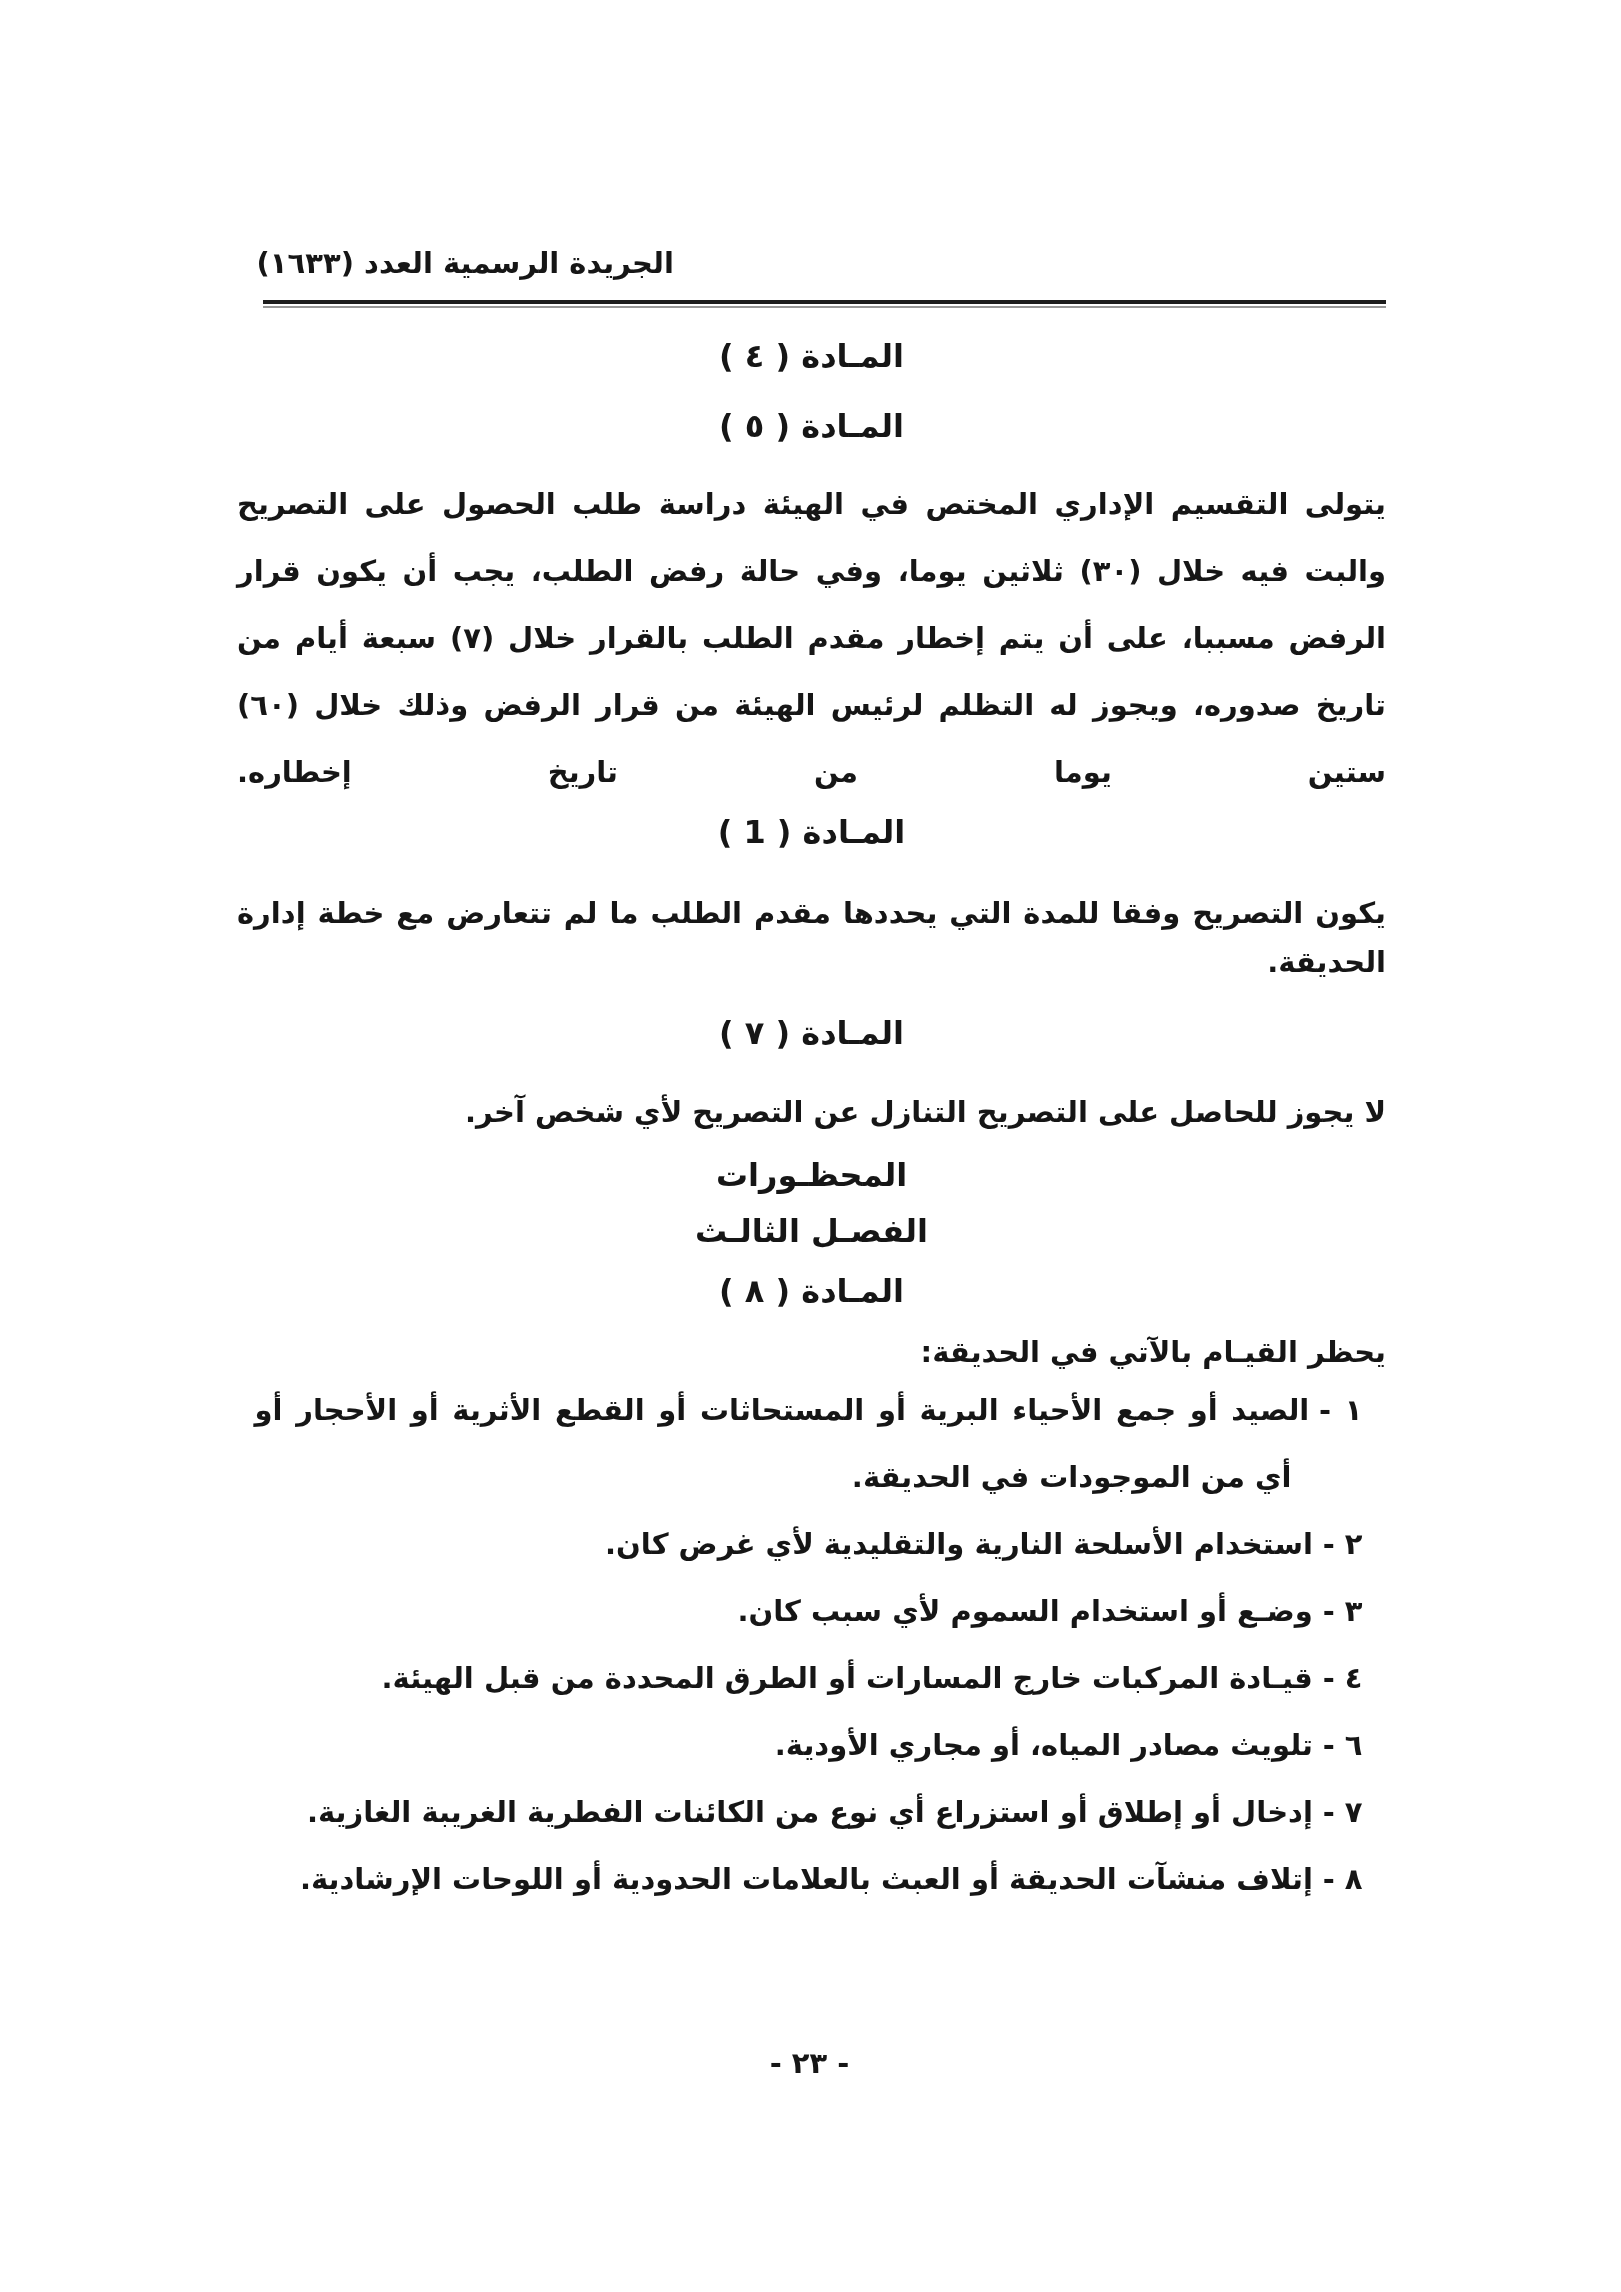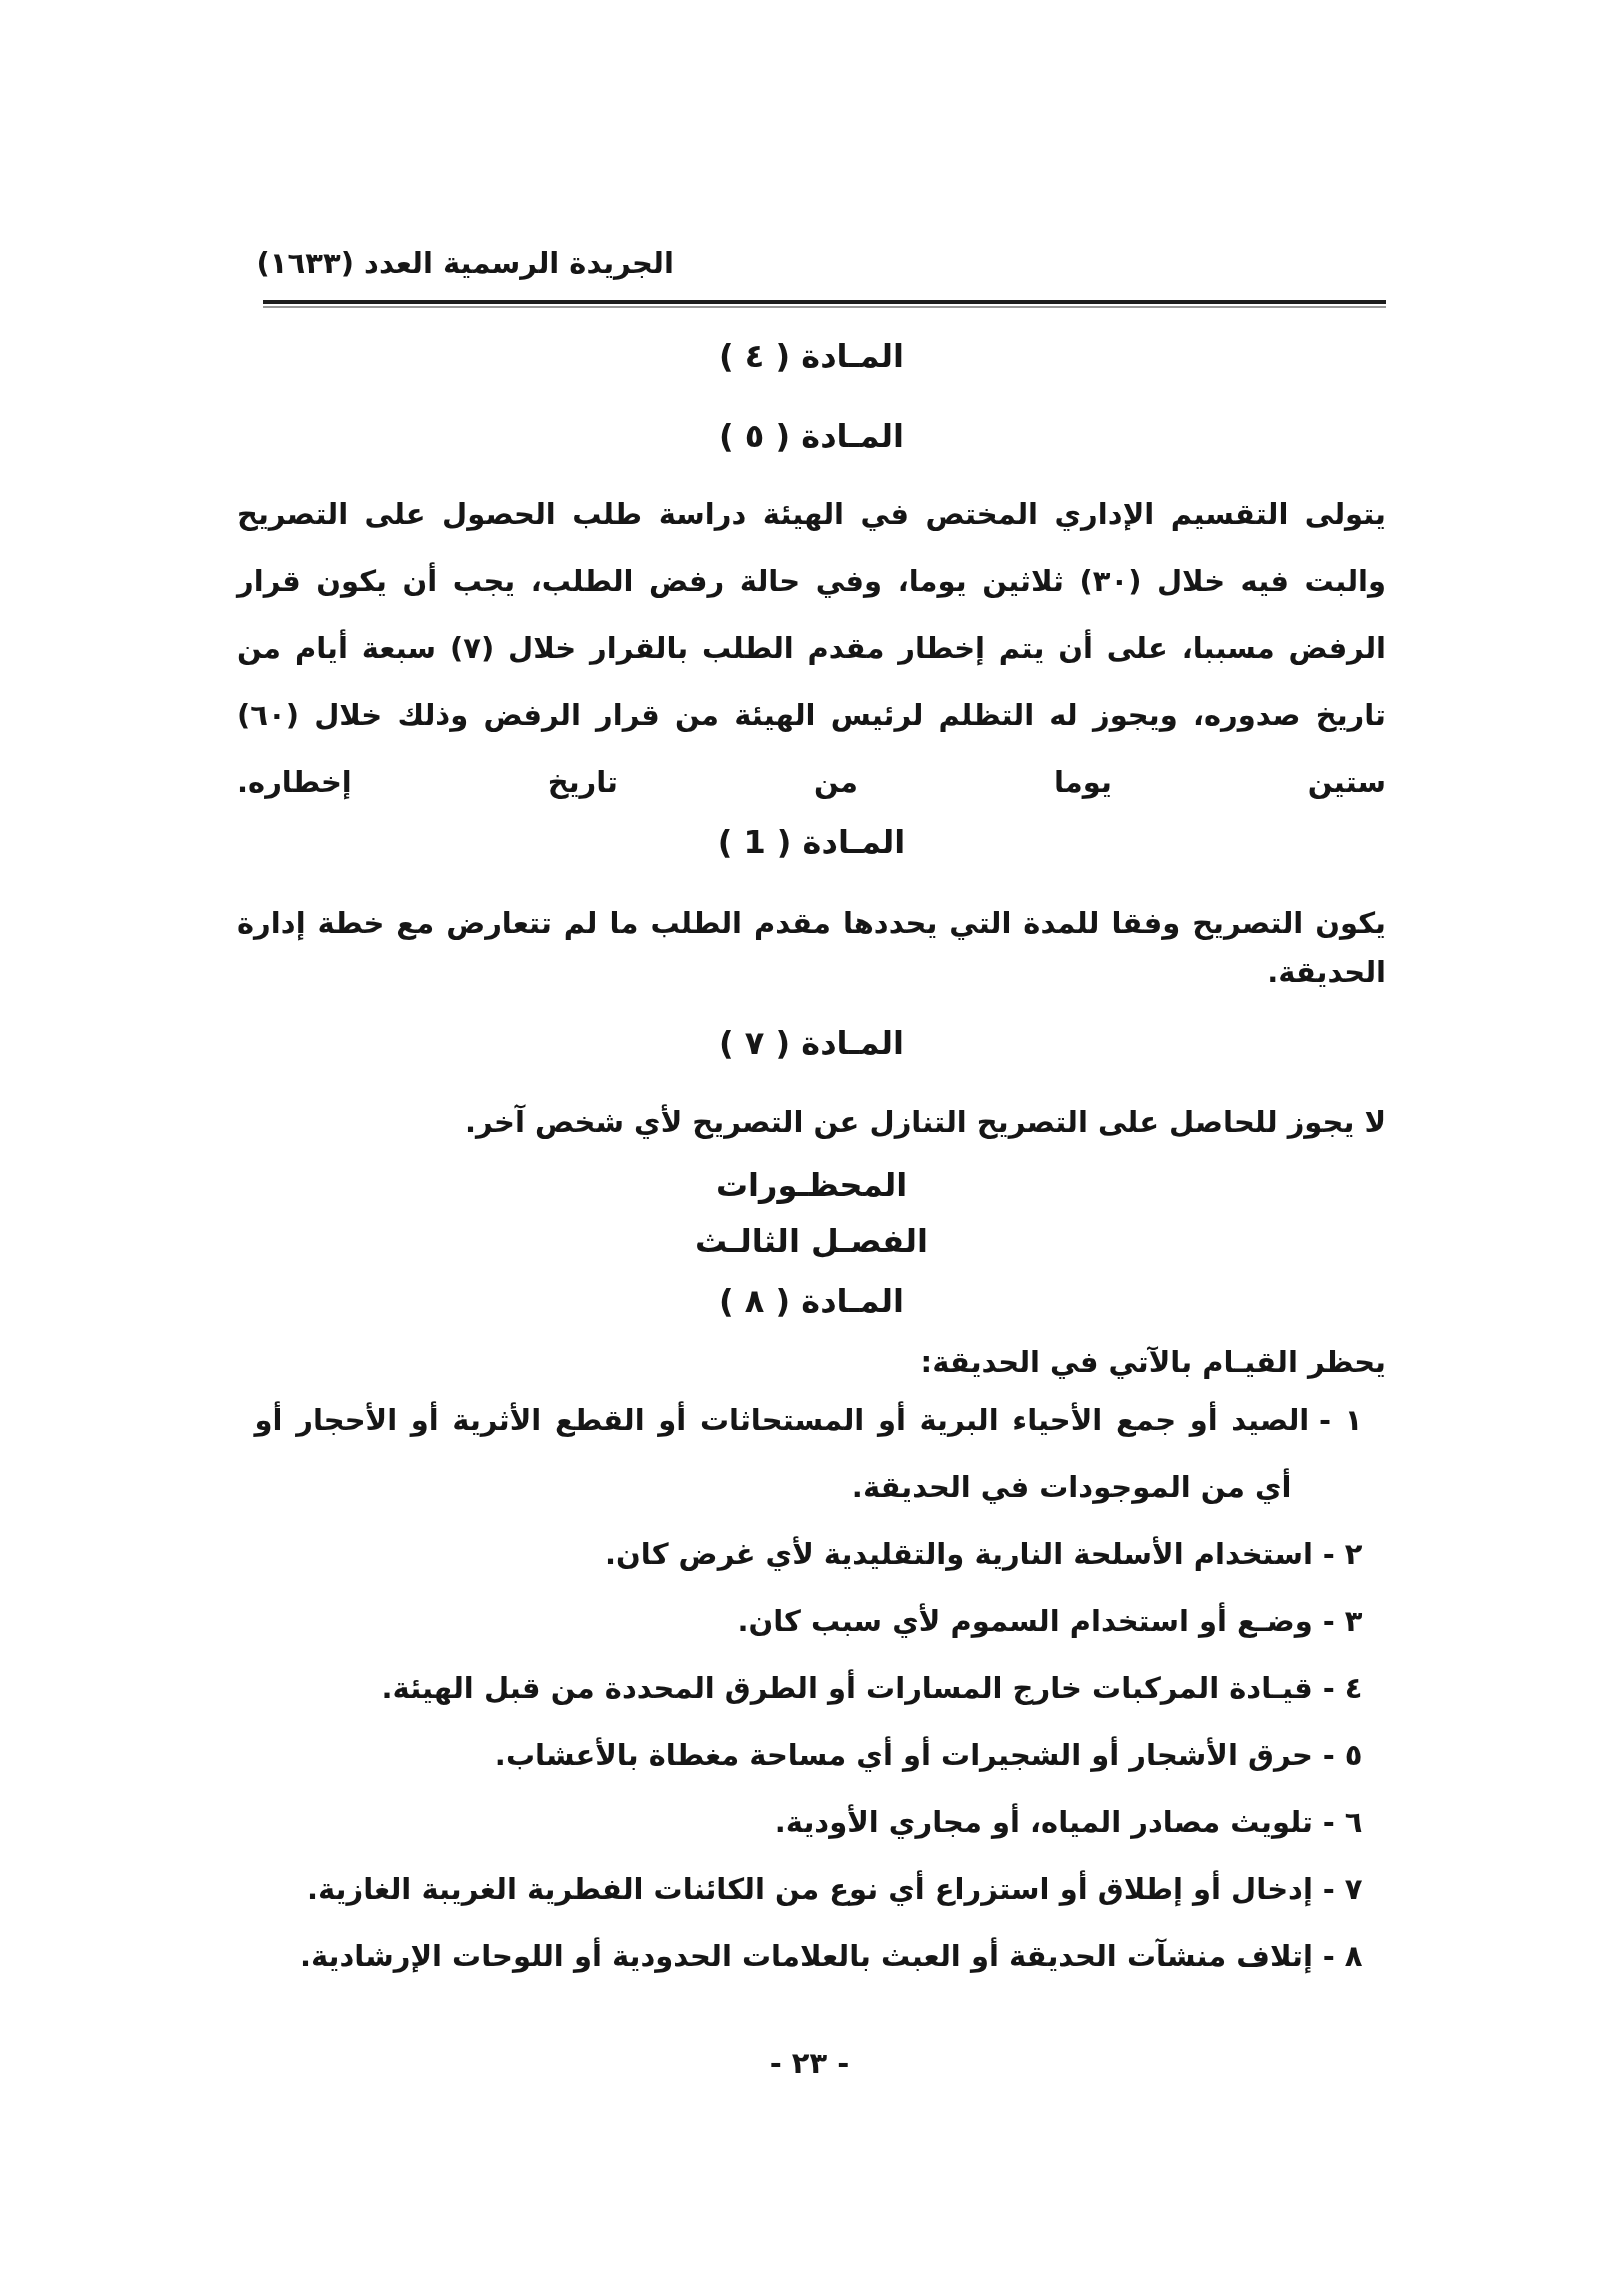--- a/index.html
+++ b/index.html
@@ -41,21 +41,21 @@
     font-size: 29px;
     line-height: 49px;
     text-align: justify;
   }
   p.para.stretch { text-align-last: justify; }
   p.para.multiline { line-height: 67px; }
   p.para.intro { text-align: right; text-align-last: right; }
 
   #a4 h2 { margin-top: 25.5px; }
   #a4 p  { margin-top: 29px; }
-  #a5 h2 { margin-top: 35px; }
+  #a5 h2 { margin-top: 25px; }
   #a5 p  { margin-top: 22.5px; }
   #a6 h2 { margin-top: 3.9px; }
   #a6 p  { margin-top: 34px; }
   #a7 h2 { margin-top: 23.5px; }
   #a7 p  { margin-top: 32px; }
   #chapter-title { margin-top: 11.8px; }
   #chapter-subtitle { margin-top: 15.7px; }
   #a8 h2 { margin-top: 14.7px; }
   #a8 p.intro { margin-top: 13.7px; }
 
@@ -114,21 +114,20 @@
 
     <section class="article" id="a8">
       <h2 class="article-heading">المـادة ( ٨ )</h2>
       <p class="para intro">يحظر القيـام بالآتي في الحديقة:</p>
 
       <div class="list">
         <div class="list-item"><span class="item-marker">١ -</span><span class="item-text">الصيد أو جمع الأحياء البرية أو المستحاثات أو القطع الأثرية أو الأحجار أو أي من الموجودات في الحديقة.</span></div>
         <div class="list-item"><span class="item-marker">٢ -</span><span class="item-text">استخدام الأسلحة النارية والتقليدية لأي غرض كان.</span></div>
         <div class="list-item"><span class="item-marker">٣ -</span><span class="item-text">وضـع أو استخدام السموم لأي سبب كان.</span></div>
         <div class="list-item"><span class="item-marker">٤ -</span><span class="item-text">قيـادة المركبات خارج المسارات أو الطرق المحددة من قبل الهيئة.</span></div>
-        <div class="list-item"><span class="item-marker">٥ -</span><span class="item-text">حرق الأشجار أو الشجيرات أو أي مساحة مغطاة بالأعشاب.</span></div>
         <div class="list-item"><span class="item-marker">٦ -</span><span class="item-text">تلويث مصادر المياه، أو مجاري الأودية.</span></div>
         <div class="list-item"><span class="item-marker">٧ -</span><span class="item-text">إدخال أو إطلاق أو استزراع أي نوع من الكائنات الفطرية الغريبة الغازية.</span></div>
         <div class="list-item"><span class="item-marker">٨ -</span><span class="item-text">إتلاف منشآت الحديقة أو العبث بالعلامات الحدودية أو اللوحات الإرشادية.</span></div>
       </div>
     </section>
 
   </div>
 
   <footer>
     <div class="page-number">- ٢٣ -</div>

